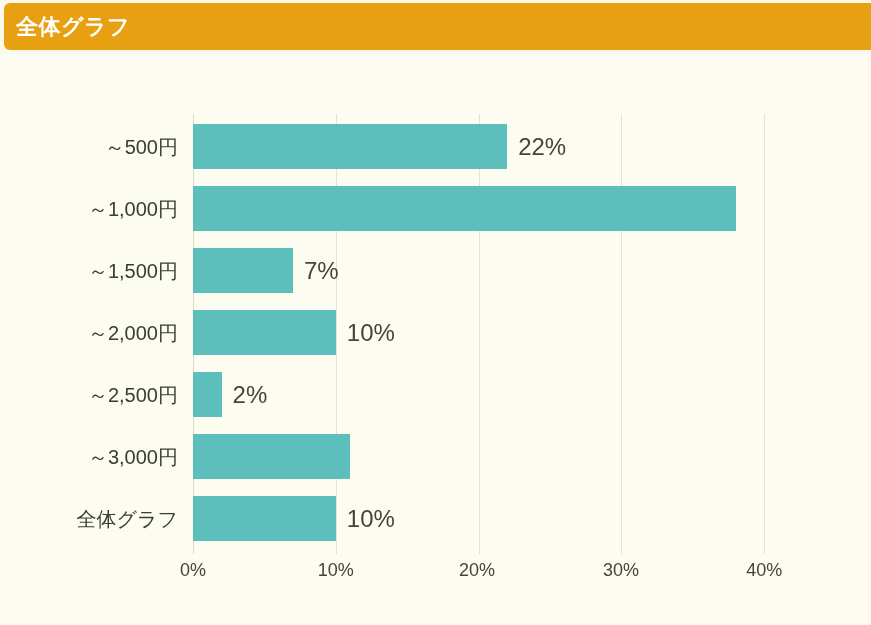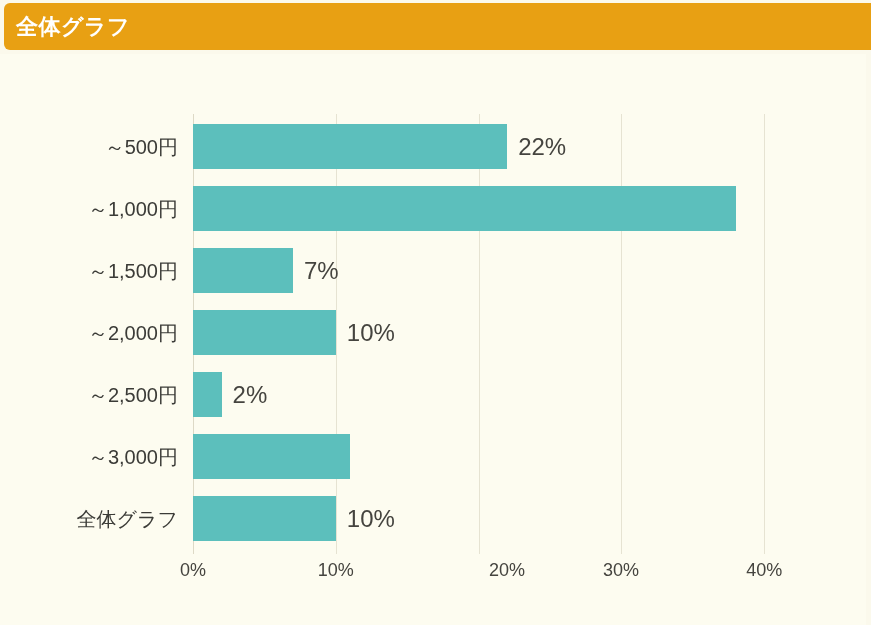--- a/index.html
+++ b/index.html
@@ -170,20 +170,20 @@
           </div>
           <div class="bar-row" style="top: 434px;">
             <div class="cat-label">全体グラフ</div>
             <div class="bar" style="width: 142.8px; background: rgb(92, 191, 188);"></div>
             <div class="bar-value" style="left: 346.8px;">10%</div>
           </div>
         </div>
       <div id="xticks">
           <div class="xtick" style="left: 193px;">0%</div>
           <div class="xtick" style="left: 335.8px;">10%</div>
-          <div class="xtick" style="left: 507px; text-align: center;">20%</div>
+          <div class="xtick" style="left: 477px; text-align: center;">20%</div>
           <div class="xtick" style="left: 621px;">30%</div>
           <div class="xtick" style="left: 764.2px;">40%</div>
         </div>
     </div>
   </div>
 
 </div>
 
 </body></html>

